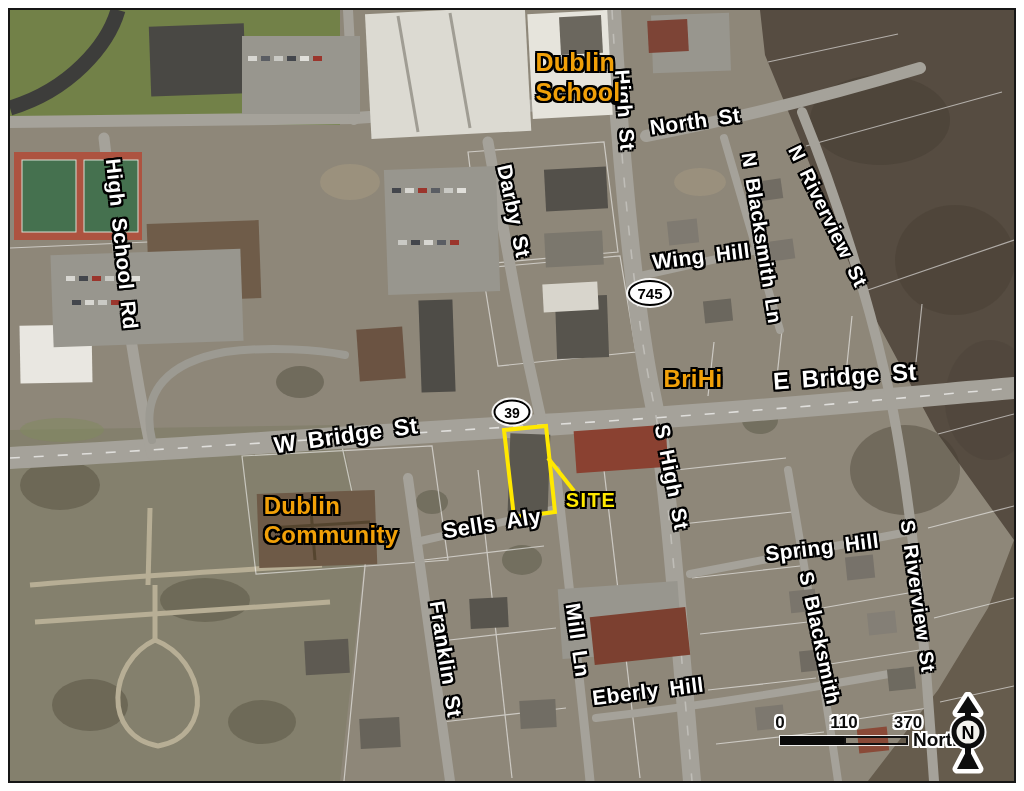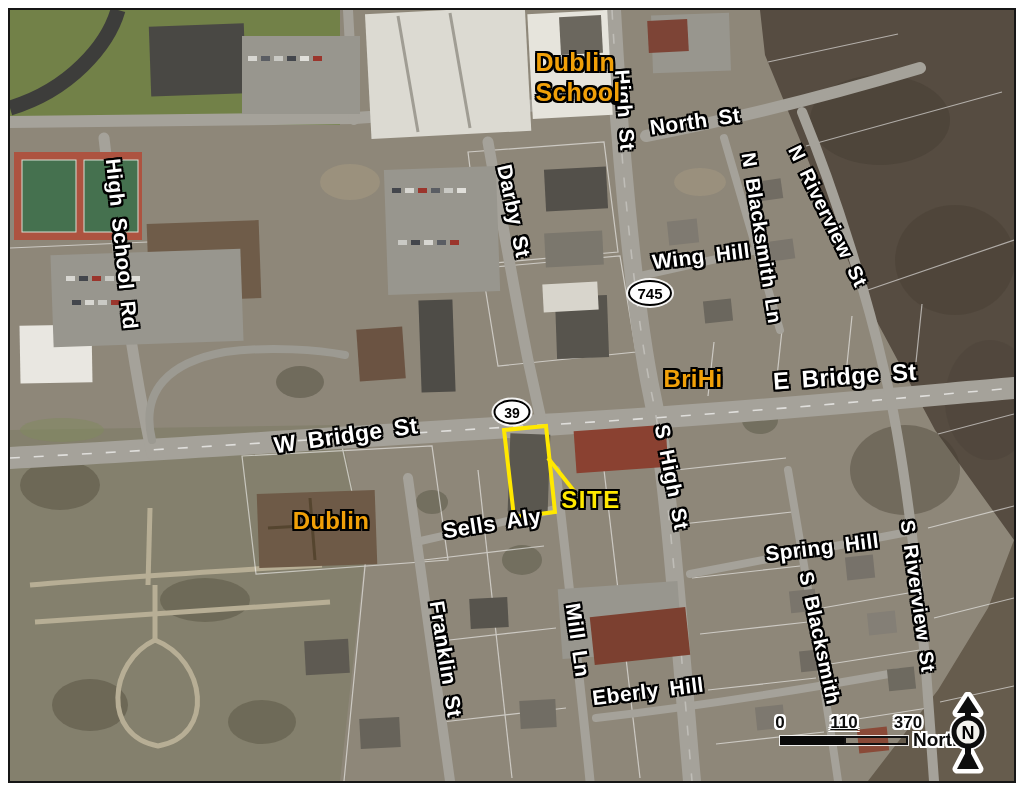--- a/index.html
+++ b/index.html
@@ -15,21 +15,21 @@
   .map-label.landmark{text-align:left;letter-spacing:.3px;}
   .map-label.site{letter-spacing:1.5px;}
   .shield{position:absolute;transform:translate(-50%,-50%);background:#ffffff;
     border:2.5px solid #000;border-radius:50%;color:#000;font-weight:bold;
     display:flex;align-items:center;justify-content:center;
     box-shadow:0 0 0 2px rgba(255,255,255,.9);}
   .scalebar{position:absolute;left:780px;top:713px;width:128px;height:42px;}
   .sb-t{position:absolute;top:0;transform:translateX(-50%);font-weight:bold;font-size:17px;color:#0b0b0b;
     text-shadow:-2px -2px 0 #fff,0 -2px 0 #fff,2px -2px 0 #fff,-2px 0 0 #fff,
                  2px 0 0 #fff,-2px 2px 0 #fff,0 2px 0 #fff,2px 2px 0 #fff;}
-  .t0{left:0;} .t1{left:50%;text-decoration:underline;} .t2{left:100%;}
+  .t0{left:0;} .t1{left:50%;} .t2{left:100%;}
   .sb-bar{position:absolute;left:0;top:23px;width:128px;height:9px;display:flex;
     box-shadow:0 0 0 1px rgba(255,255,255,.85);}
   .sb-seg{width:64px;height:100%;box-sizing:border-box;}
   .sb-solid{background:#0a0a0a;}
   .sb-hollow{border:2px solid #111;background:transparent;}
   .sb-unit{position:absolute;left:133px;top:16px;font-weight:bold;font-size:19px;color:#0b0b0b;
     text-shadow:-2px -2px 0 #fff,0 -2px 0 #fff,2px -2px 0 #fff,-2px 0 0 #fff,
                  2px 0 0 #fff,-2px 2px 0 #fff,0 2px 0 #fff,2px 2px 0 #fff;}
   .north{position:absolute;left:944px;top:692px;}
 </style>
@@ -284,22 +284,23 @@
       </div>
       <div class="map-label landmark" style="left: 578px; top: 77px; font-size: 25px; color: rgb(241, 160, 8); --r: 0deg;">
         <div>Dublin</div>
         <div>School</div>
       </div>
       <div class="map-label landmark" style="left: 645px; top: 379px; font-size: 24px; color: rgb(241, 160, 8); margin-left: 48px; --r: 0deg;">
         <div>BriHi</div>
       </div>
       <div class="map-label landmark" style="left: 331px; top: 521px; font-size: 24px; color: rgb(241, 160, 8); --r: 0deg;">
         <div>Dublin</div>
-      </div>
-      <div class="map-label site" style="left: 591px; top: 500px; font-size: 24px; color: rgb(255, 232, 0); text-align: right; --r: 0deg;">
+        <div>Community</div>
+      </div>
+      <div class="map-label site" style="left: 591px; top: 500px; font-size: 20px; color: rgb(255, 232, 0); text-align: right; --r: 0deg;">
         <div>SITE</div>
       </div>
       <div class="shield" style="left: 650px; top: 293px; width: 40px; height: 22px; font-size: 15px;">745</div>
       <div class="shield" style="left: 512px; top: 412px; width: 33px; height: 21px; font-size: 14px;">39</div>
     </div>
 
   <div class="scalebar">
     <span class="sb-t t0">0</span>
     <span class="sb-t t1">110</span>
     <span class="sb-t t2">370</span>

